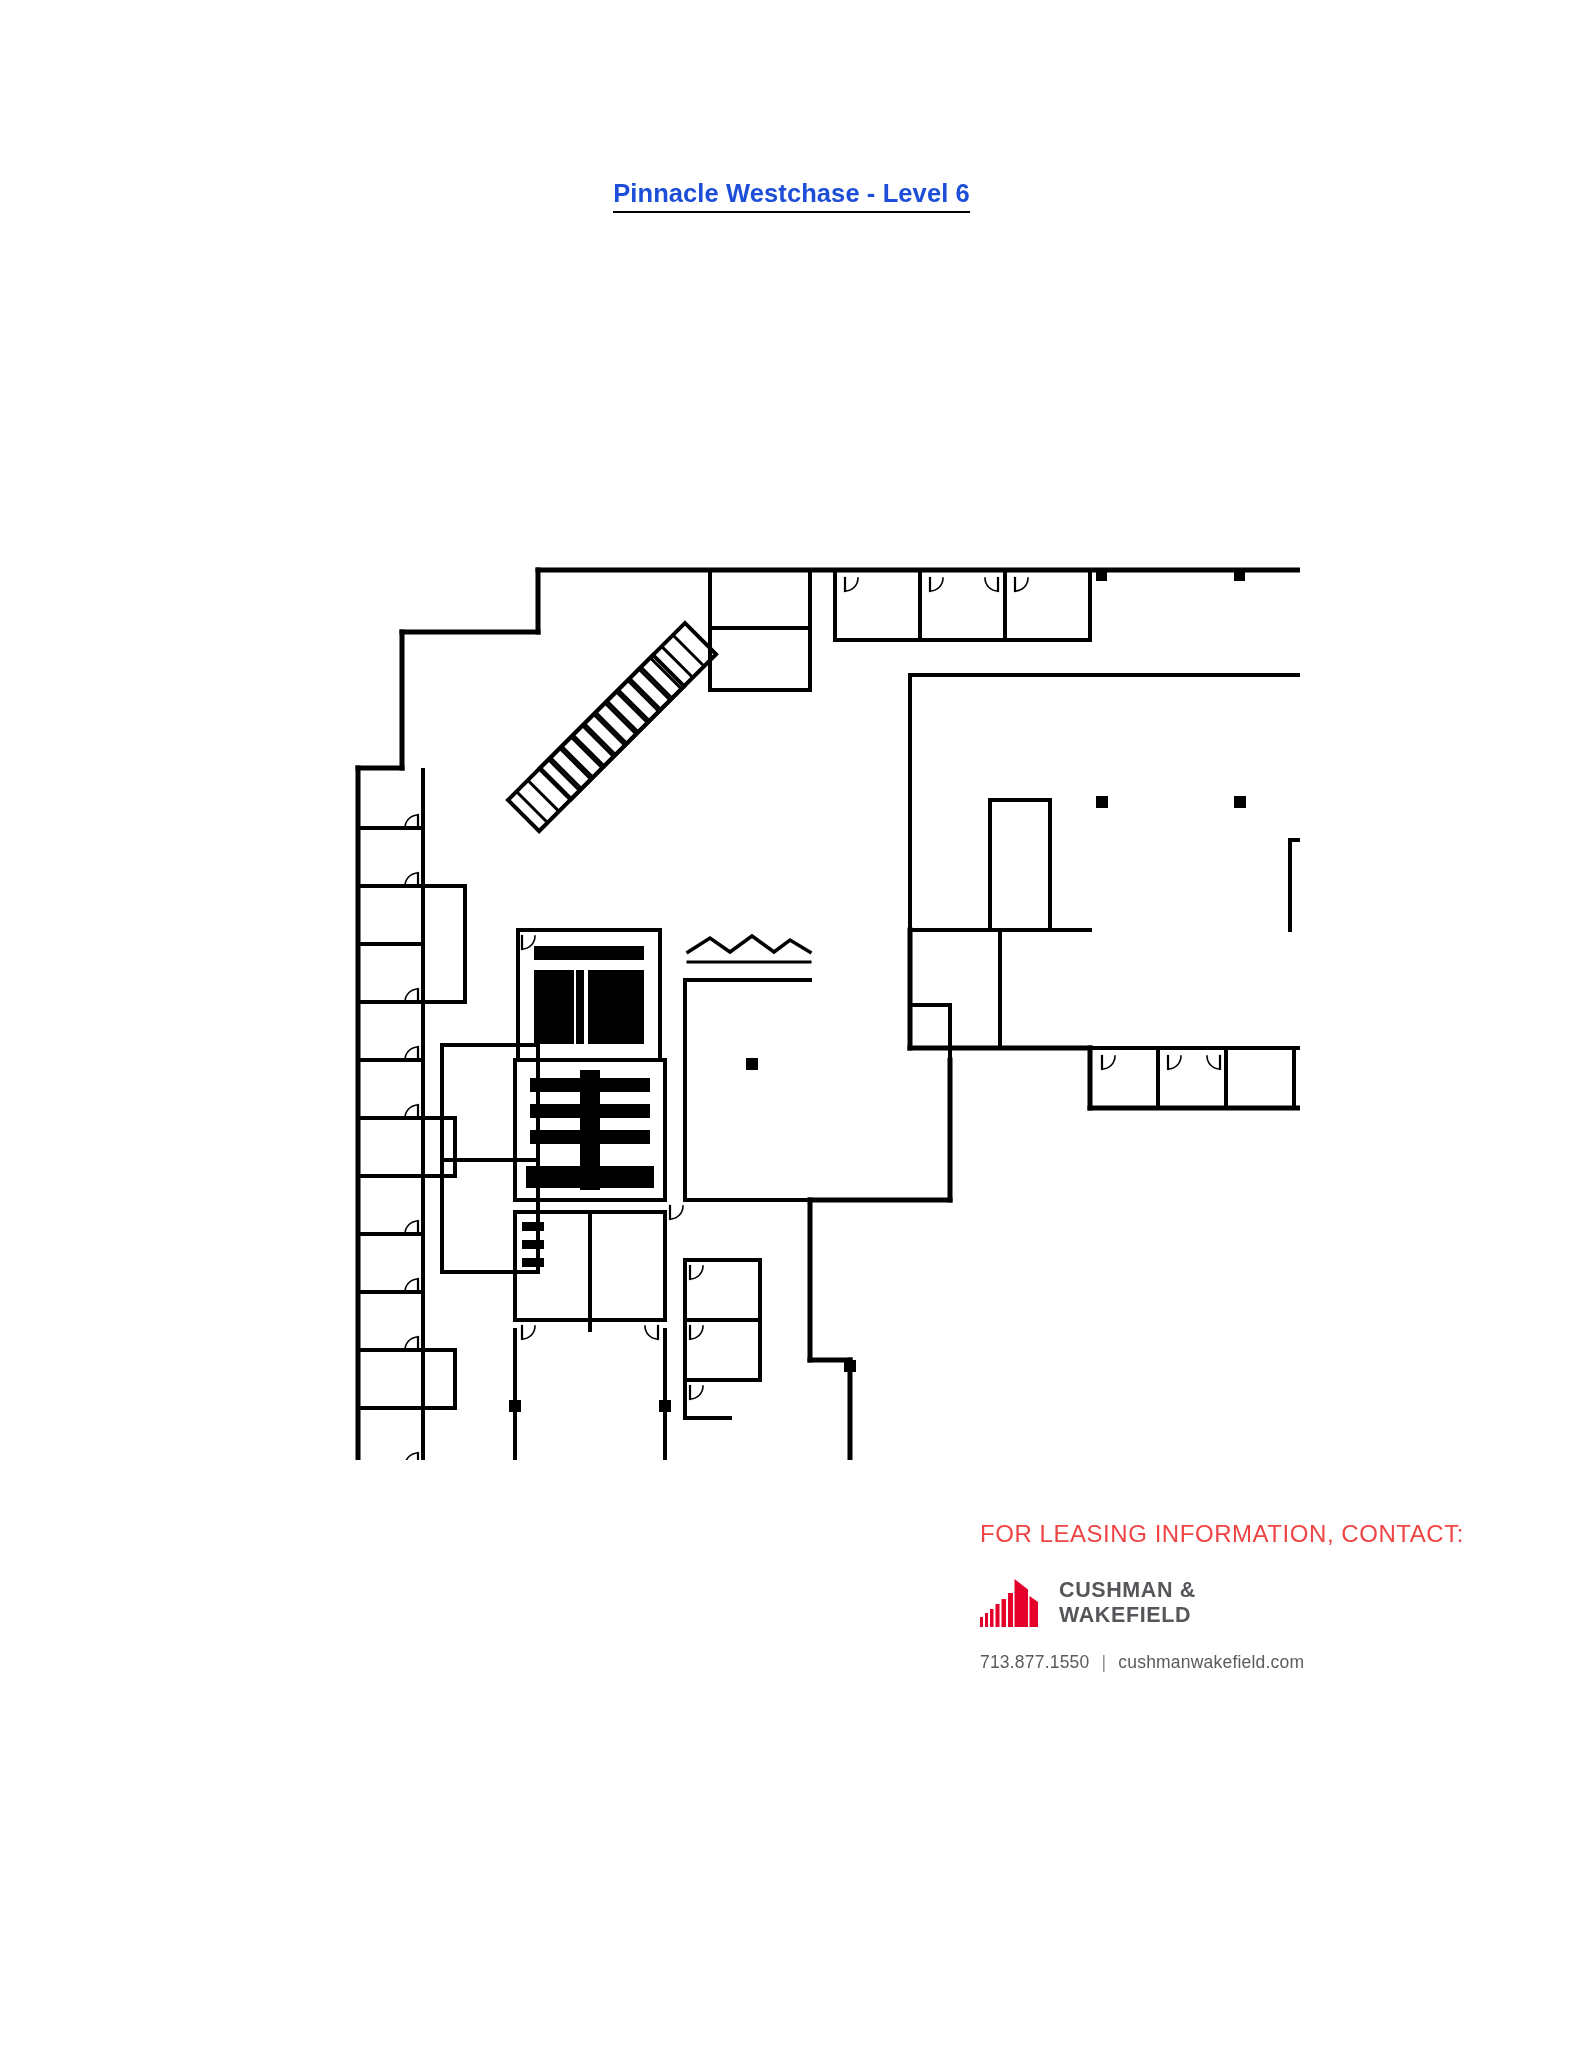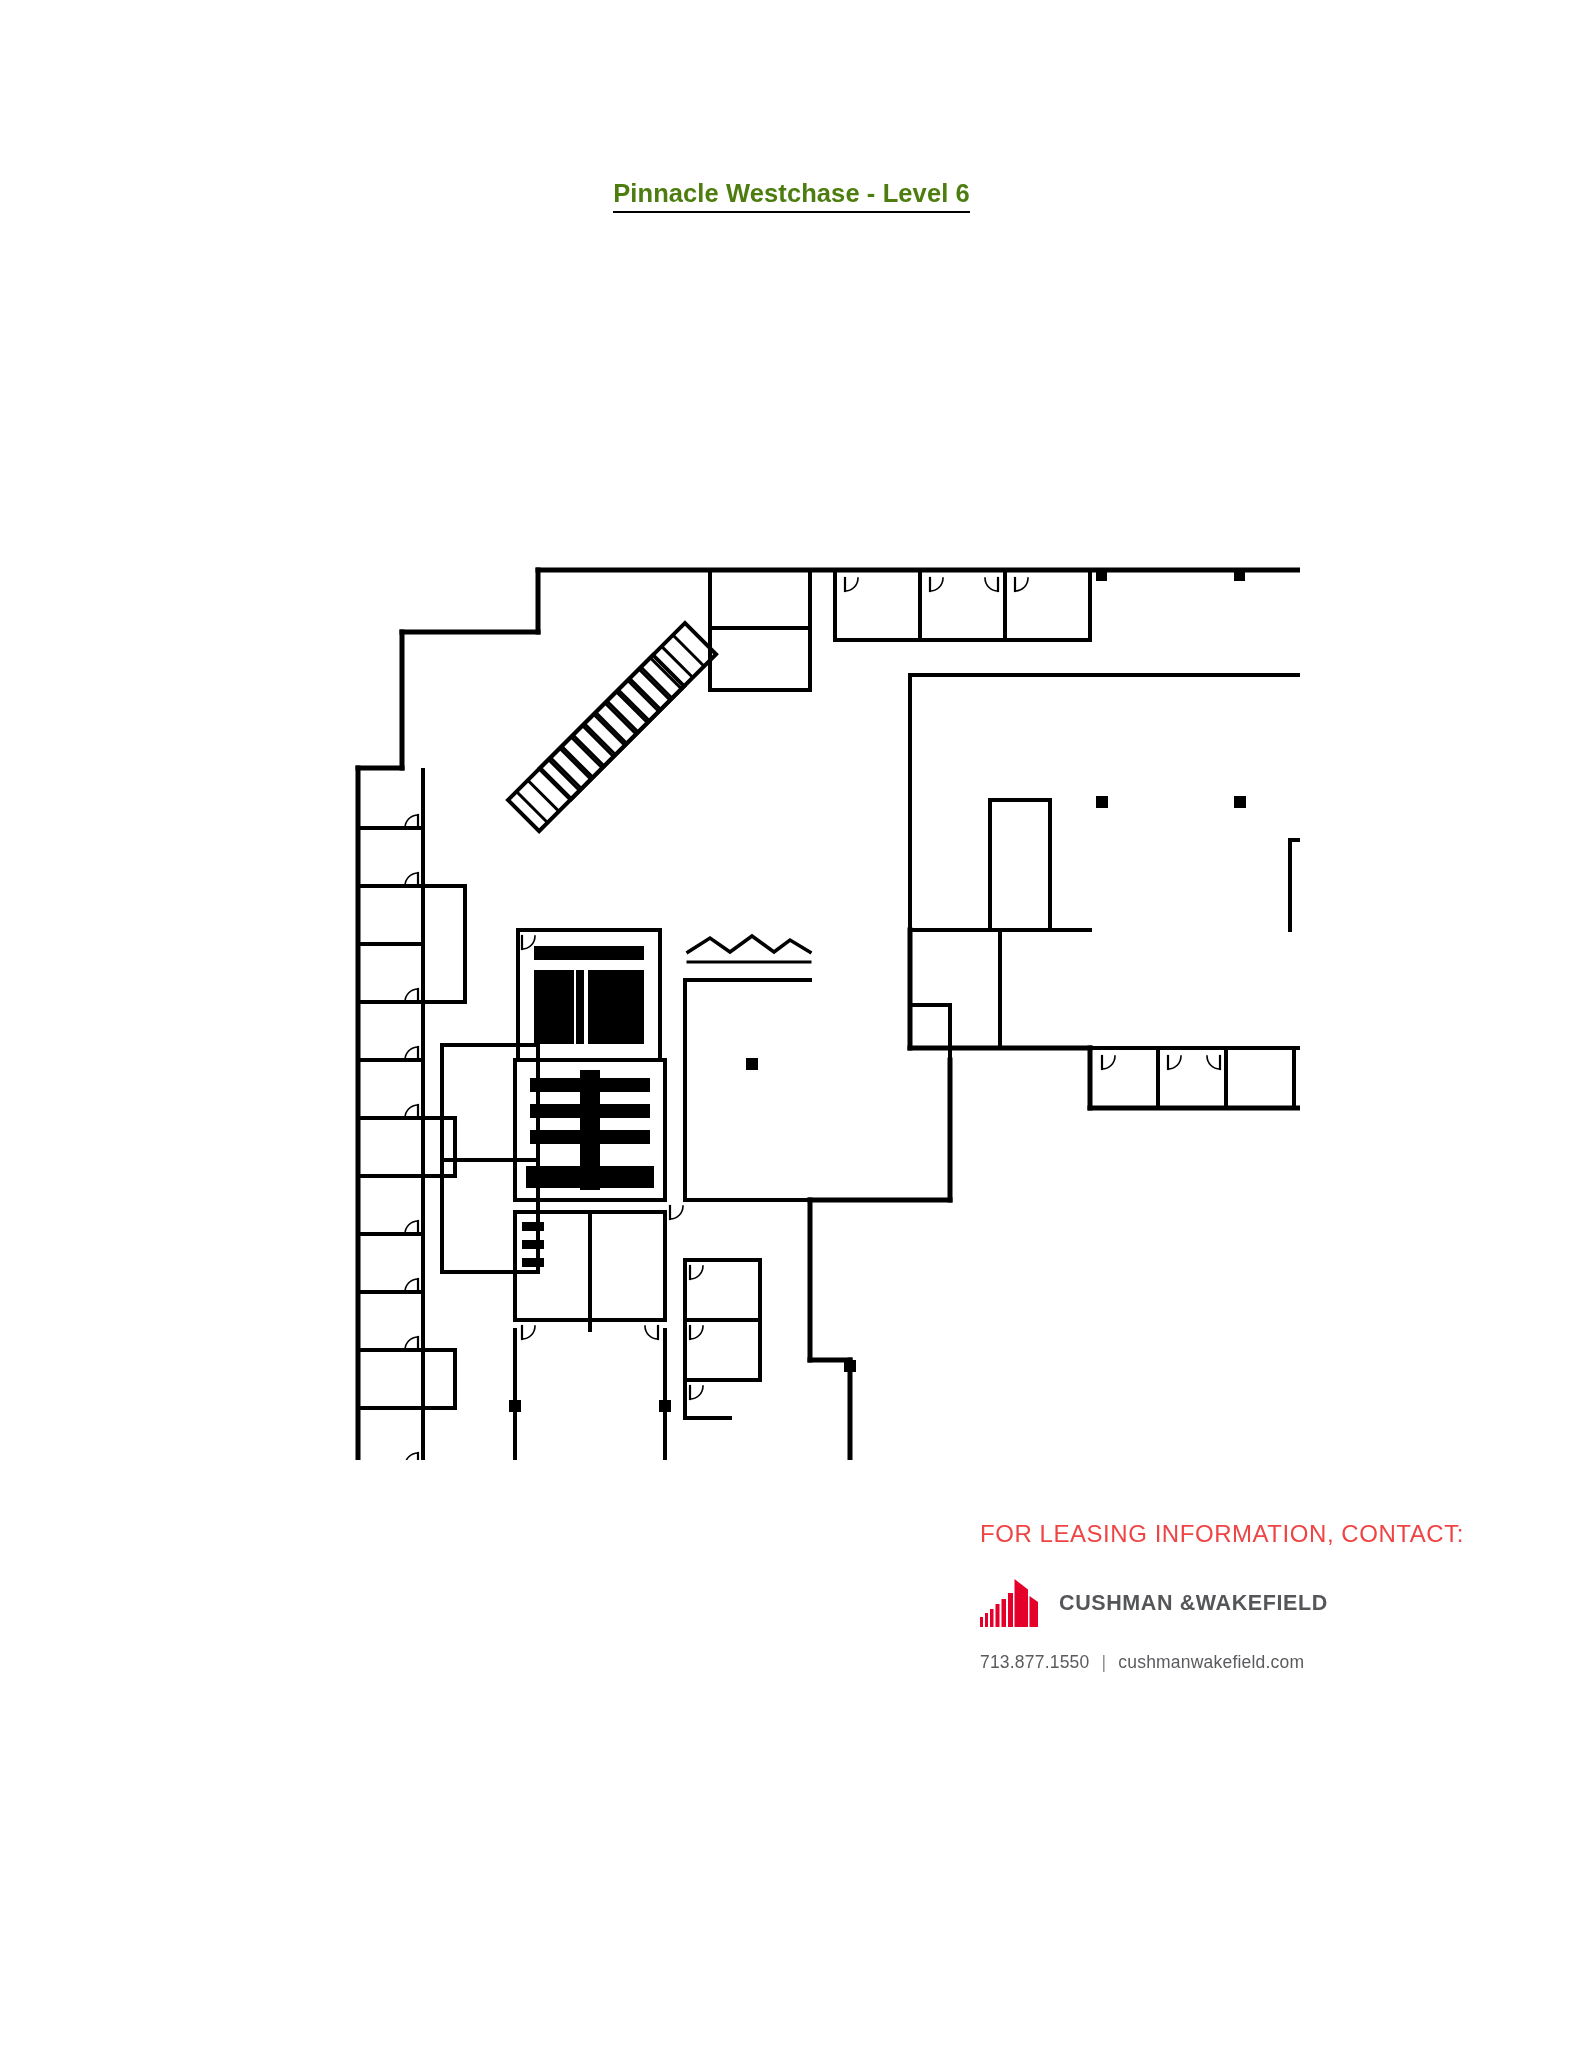--- a/index.html
+++ b/index.html
@@ -25,21 +25,21 @@
   .title-block {
     position: absolute;
     top: 178px;
     left: 0;
     width: 1583px;
     text-align: center;
   }
   .doc-title {
     font-size: 25.5px;
     font-weight: bold;
-    color: #4d7c0f;
+    color: #1d4ed8;
     letter-spacing: 0.1px;
     display: inline-block;
     border-bottom: 2px solid #000;
     padding-bottom: 1px;
     line-height: 1.25;
   }
   .doc-subtitle-wrap {
     margin-top: 27px;
   }
   .doc-subtitle {
@@ -79,21 +79,21 @@
   .logo-row {
     margin-top: 28px;
     display: flex;
     align-items: center;
     height: 54px;
   }
   .logo-mark { width: 64px; height: 48px; flex: none; }
   .logo-text {
     margin-left: 15px;
     display: flex;
-    flex-direction: row;
+    flex-direction: column;
     justify-content: center;
   }
   .logo-line {
     font-size: 21.5px;
     font-weight: bold;
     color: #55565a;
     letter-spacing: 0.6px;
     line-height: 1.16;
   }
   .contact-line {

